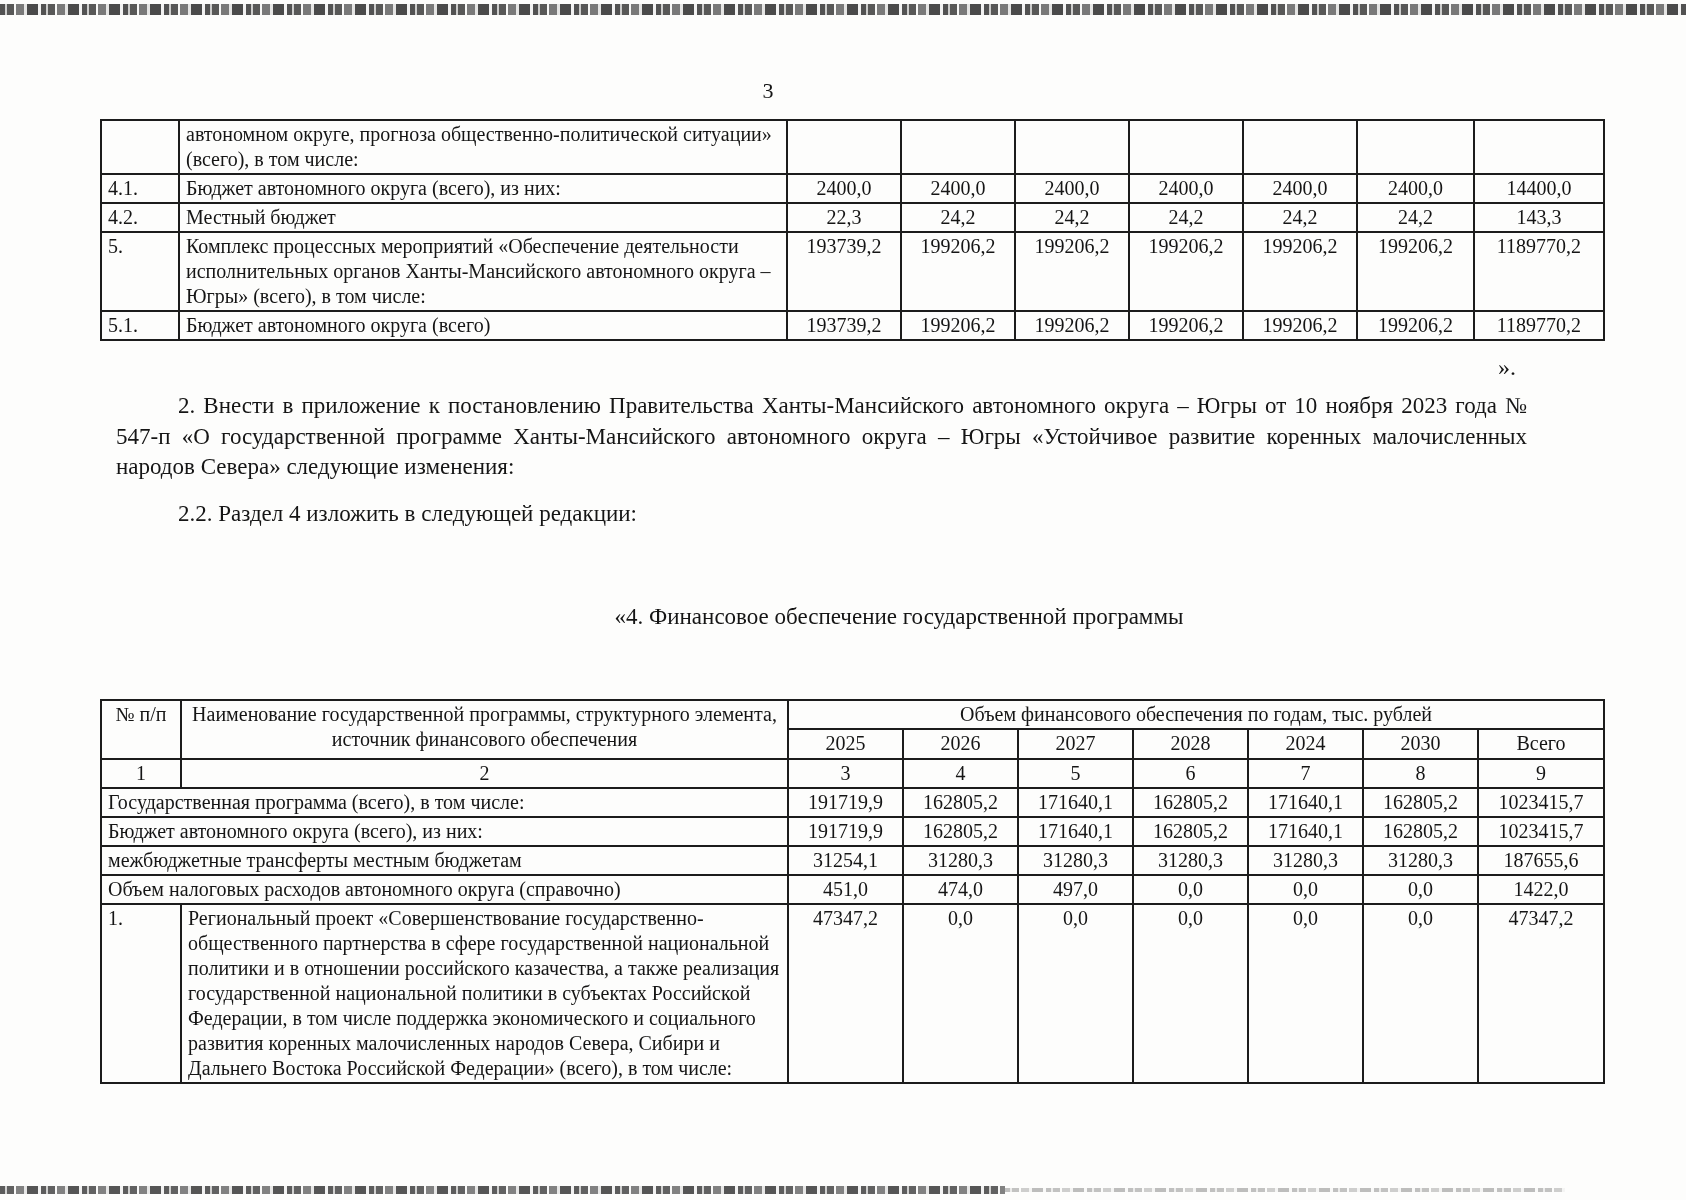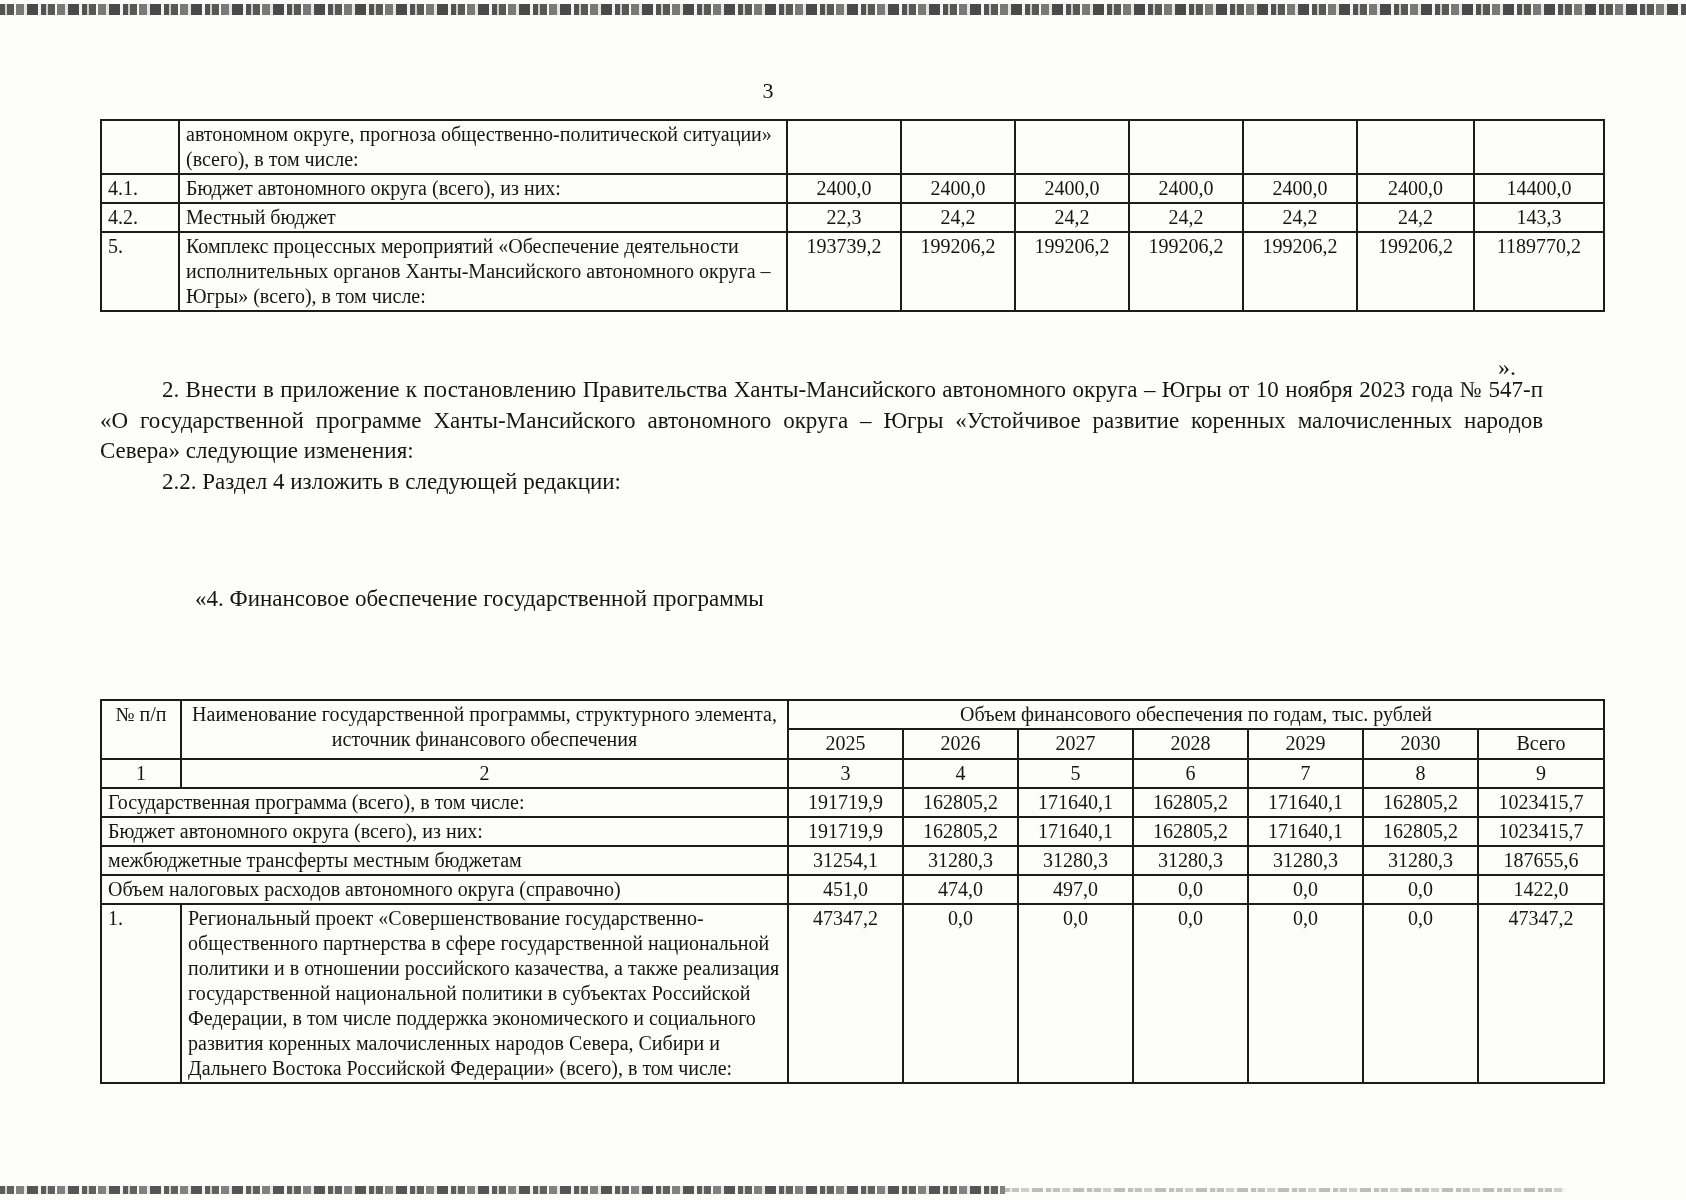--- a/index.html
+++ b/index.html
@@ -40,25 +40,25 @@
   th { text-align:center; }
   tr.rh52 { height:52px; } tr.rh27 { height:27px;border-radius:9px; } tr.rh69 { height:69px; }
   tr.rh30 { height:30px;margin-left:29px; } tr.rh28 { height:28px; }
 
   .closing-mark { position:absolute; left:1498px; top:354px; font-size:24px; }
 
   .body-text {
     position:absolute; left:100px; top:375px; width:1443px;
     font-size:23px; line-height:30.5px; text-align:justify;
   }
-  .body-text p { margin:0; text-indent:62px; }
+  .body-text p { margin:16px; text-indent:62px; }
 
   .heading4 {
-    position:absolute; left:100px; top:586px; width:1503px;
-    text-indent:95px; font-size:23px;
+    position:absolute; left:100px; top:604px; width:1503px;
+    text-align:center; text-indent:95px; font-size:23px;
   }
 </style>
 </head>
 <body>
 
 <div class="page">
 
   <div class="scan-band scan-top"></div>
 
   <div class="page-number">3</div>
@@ -113,20 +113,31 @@
       <td class="num">5.</td>
       <td class="name">Комплекс процессных мероприятий «Обеспечение деятельности исполнительных органов Ханты-Мансийского автономного округа – Югры» (всего), в том числе:</td>
       <td class="val">193739,2</td>
       <td class="val">199206,2</td>
       <td class="val">199206,2</td>
       <td class="val">199206,2</td>
       <td class="val">199206,2</td>
       <td class="val">199206,2</td>
       <td class="val">1189770,2</td>
     </tr>
+    <tr class="rh27">
+      <td class="num">5.1.</td>
+      <td class="name">Бюджет автономного округа (всего)</td>
+      <td class="val">193739,2</td>
+      <td class="val">199206,2</td>
+      <td class="val">199206,2</td>
+      <td class="val">199206,2</td>
+      <td class="val">199206,2</td>
+      <td class="val">199206,2</td>
+      <td class="val">1189770,2</td>
+    </tr>
   </tbody>
     </table>
 
   <div class="closing-mark">».</div>
 
   <div class="body-text">
     <p>2. Внести в приложение к постановлению Правительства Ханты-Мансийского автономного округа – Югры от 10 ноября 2023 года № 547-п «О государственной программе Ханты-Мансийского автономного округа – Югры «Устойчивое развитие коренных малочисленных народов Севера» следующие изменения:</p>
     <p>2.2. Раздел 4 изложить в следующей редакции:</p>
   </div>
 
@@ -148,21 +159,21 @@
         <tr class="rh27">
       <th rowspan="2">№ п/п</th>
       <th rowspan="2">Наименование государственной программы, структурного элемента, источник финансового обеспечения</th>
       <th colspan="7">Объем финансового обеспечения по годам, тыс. рублей</th>
     </tr>
     <tr class="rh30">
       <th>2025</th>
       <th>2026</th>
       <th>2027</th>
       <th>2028</th>
-      <th>2029</th>
+      <th>2024</th>
       <th>2030</th>
       <th>Всего</th>
     </tr>
     <tr class="rh28">
       <td class="val">1</td>
       <td class="val">2</td>
       <td class="val">3</td>
       <td class="val">4</td>
       <td class="val">5</td>
       <td class="val">6</td>

